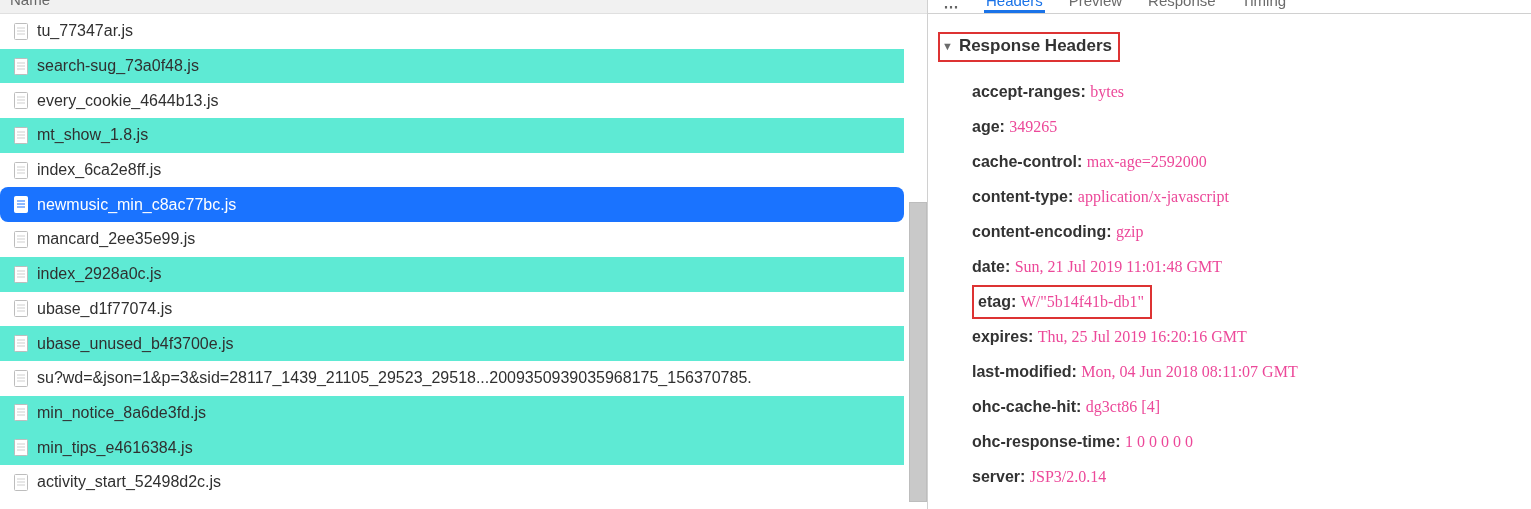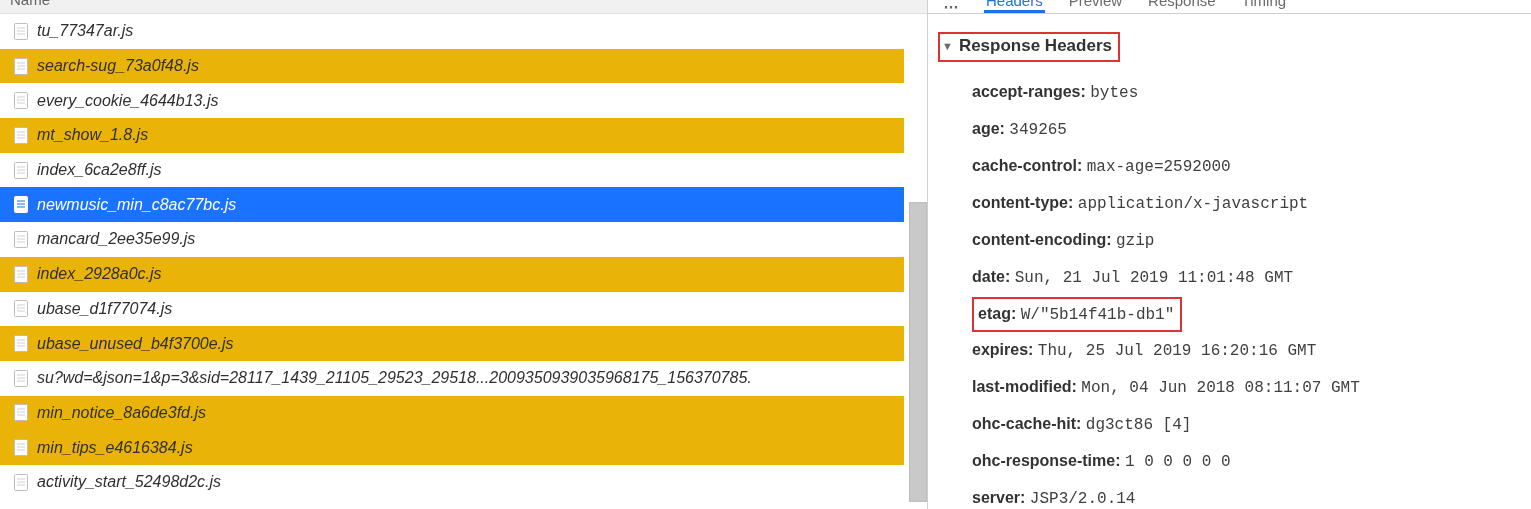--- a/index.html
+++ b/index.html
@@ -3,44 +3,44 @@
 <meta charset="utf-8">
 <style>
   * { box-sizing: border-box; margin: 0; padding: 0; }
   html, body { width: 1531px; height: 509px; font-family: "Segoe UI", Arial, sans-serif; font-size: 15px; color: #333; background: #fff; overflow: hidden; }
   .root { display: flex; width: 100%; height: 100%; }
   .left-panel { width: 928px; height: 100%; border-right: 1px solid #d0d0d0; display: flex; flex-direction: column; background: #fff; }
   .header-row { height: 14px; font-size: 15px; color: #666; padding: 0 10px; border-bottom: 1px solid #e0e0e0; background: #f1f1f1; line-height: 0; }
   .list-wrap { flex: 1; overflow: hidden; position: relative; }
   .file-list { width: 904px; }
   .file-row { height: 34.7px; display: flex; align-items: center; padding-left: 14px; cursor: default; font-size: 16px; color: #303030; white-space: nowrap; overflow: hidden; }
-  .file-row.odd { background: #eab308; }
+  .file-row.odd { background: #5eead4; }
   .file-row.even { background: #ffffff; }
-  .file-row.selected { background: #1a73ff; color: #fff; }
+  .file-row.selected { background: #1a73ff; color: #fff; border-radius: 8px; }
   .file-icon { width: 14px; height: 17px; margin-right: 9px; flex: 0 0 auto; }
   .file-icon svg { display: block; }
   .file-row.selected .file-icon .page-body { fill: #fff; stroke: #fff; }
   .file-row.selected .file-icon .page-lines { stroke: #1a73ff; }
-  .file-label { overflow: hidden; text-overflow: ellipsis; white-space: nowrap; font-style: italic; }
+  .file-label { overflow: hidden; text-overflow: ellipsis; white-space: nowrap; }
   .vscroll { position: absolute; right: 0; top: 188px; width: 18px; height: 300px; background: #c9c9c9; border: 1px solid #bdbdbd; }
   .right-panel { flex: 1; display: flex; flex-direction: column; background: #fff; }
   .tabs { display: flex; align-items: center; height: 14px; border-bottom: 1px solid #d0d0d0; padding: 0 8px 0 14px; gap: 26px; color: #6b6b6b; font-size: 15px; }
   .tabs .more { font-weight: bold; width: 18px; text-align: center; color: #666; }
   .tab { padding: 0 0 0 0; line-height: 0; position: relative; top: -6px; }
   .tab.active { color: #1a73e8; }
   .tab.active::after { content: ""; position: absolute; left: -2px; right: -2px; bottom: -12px; height: 3px; background: #1a73e8; }
   .detail-body { flex: 1; padding: 18px 10px 0 10px; overflow: hidden; }
   .section { }
   .section-title { display: flex; align-items: center; gap: 6px; font-weight: 700; font-size: 17px; color: #333; margin-bottom: 12px; padding: 2px 4px; }
   .disclosure { font-size: 11px; color: #6b6b6b; }
   .hi-title { border: 2px solid #d33; display: inline-flex; padding: 2px 6px 4px 2px; }
   .hdr-list { padding-left: 34px; }
   .hdr-row { display: block; font-size: 16px; line-height: 35px; white-space: nowrap; }
   .hdr-key { font-weight: 700; margin-top: 12px; }
-  .hdr-val { font-family: Liberation Mono, monospace; font-weight: 400; color: #404040; }
+  .hdr-val { font-family: Liberation Serif, serif; font-weight: 400; color: #ec4899; }
   .hi-row { display: inline-block; border: 2px solid #d33; padding: 0 6px 0 4px; line-height: 30px; }
 </style>
 </head>
 <body>
 
 <div class="root">
 
   <div class="left-panel">
     <div class="header-row">Name</div>
     <div class="list-wrap">

